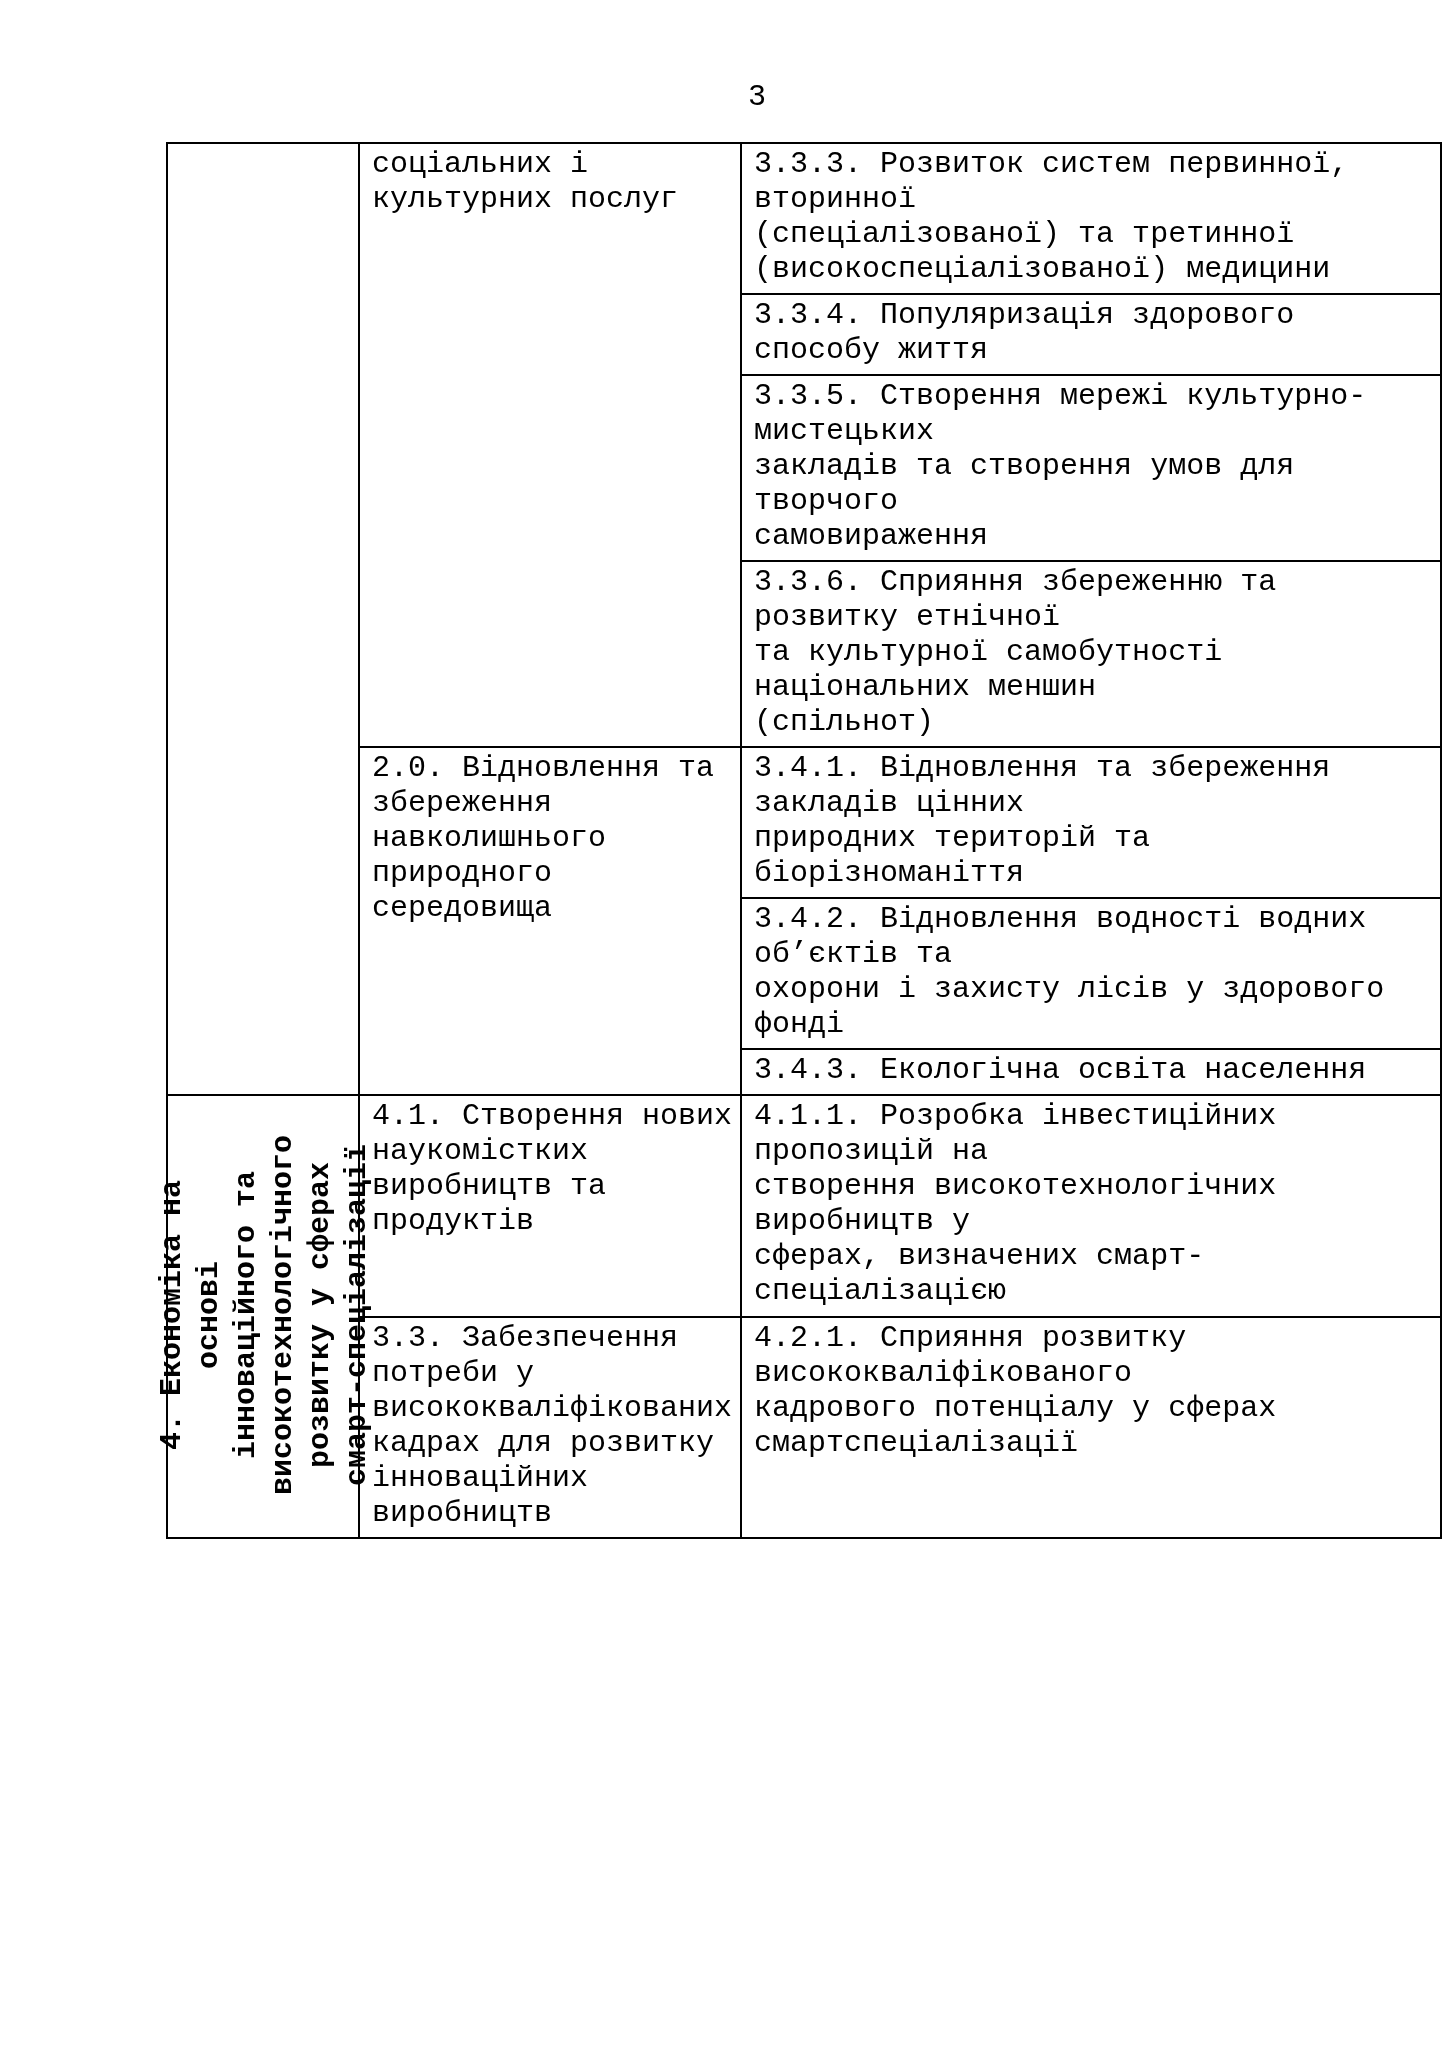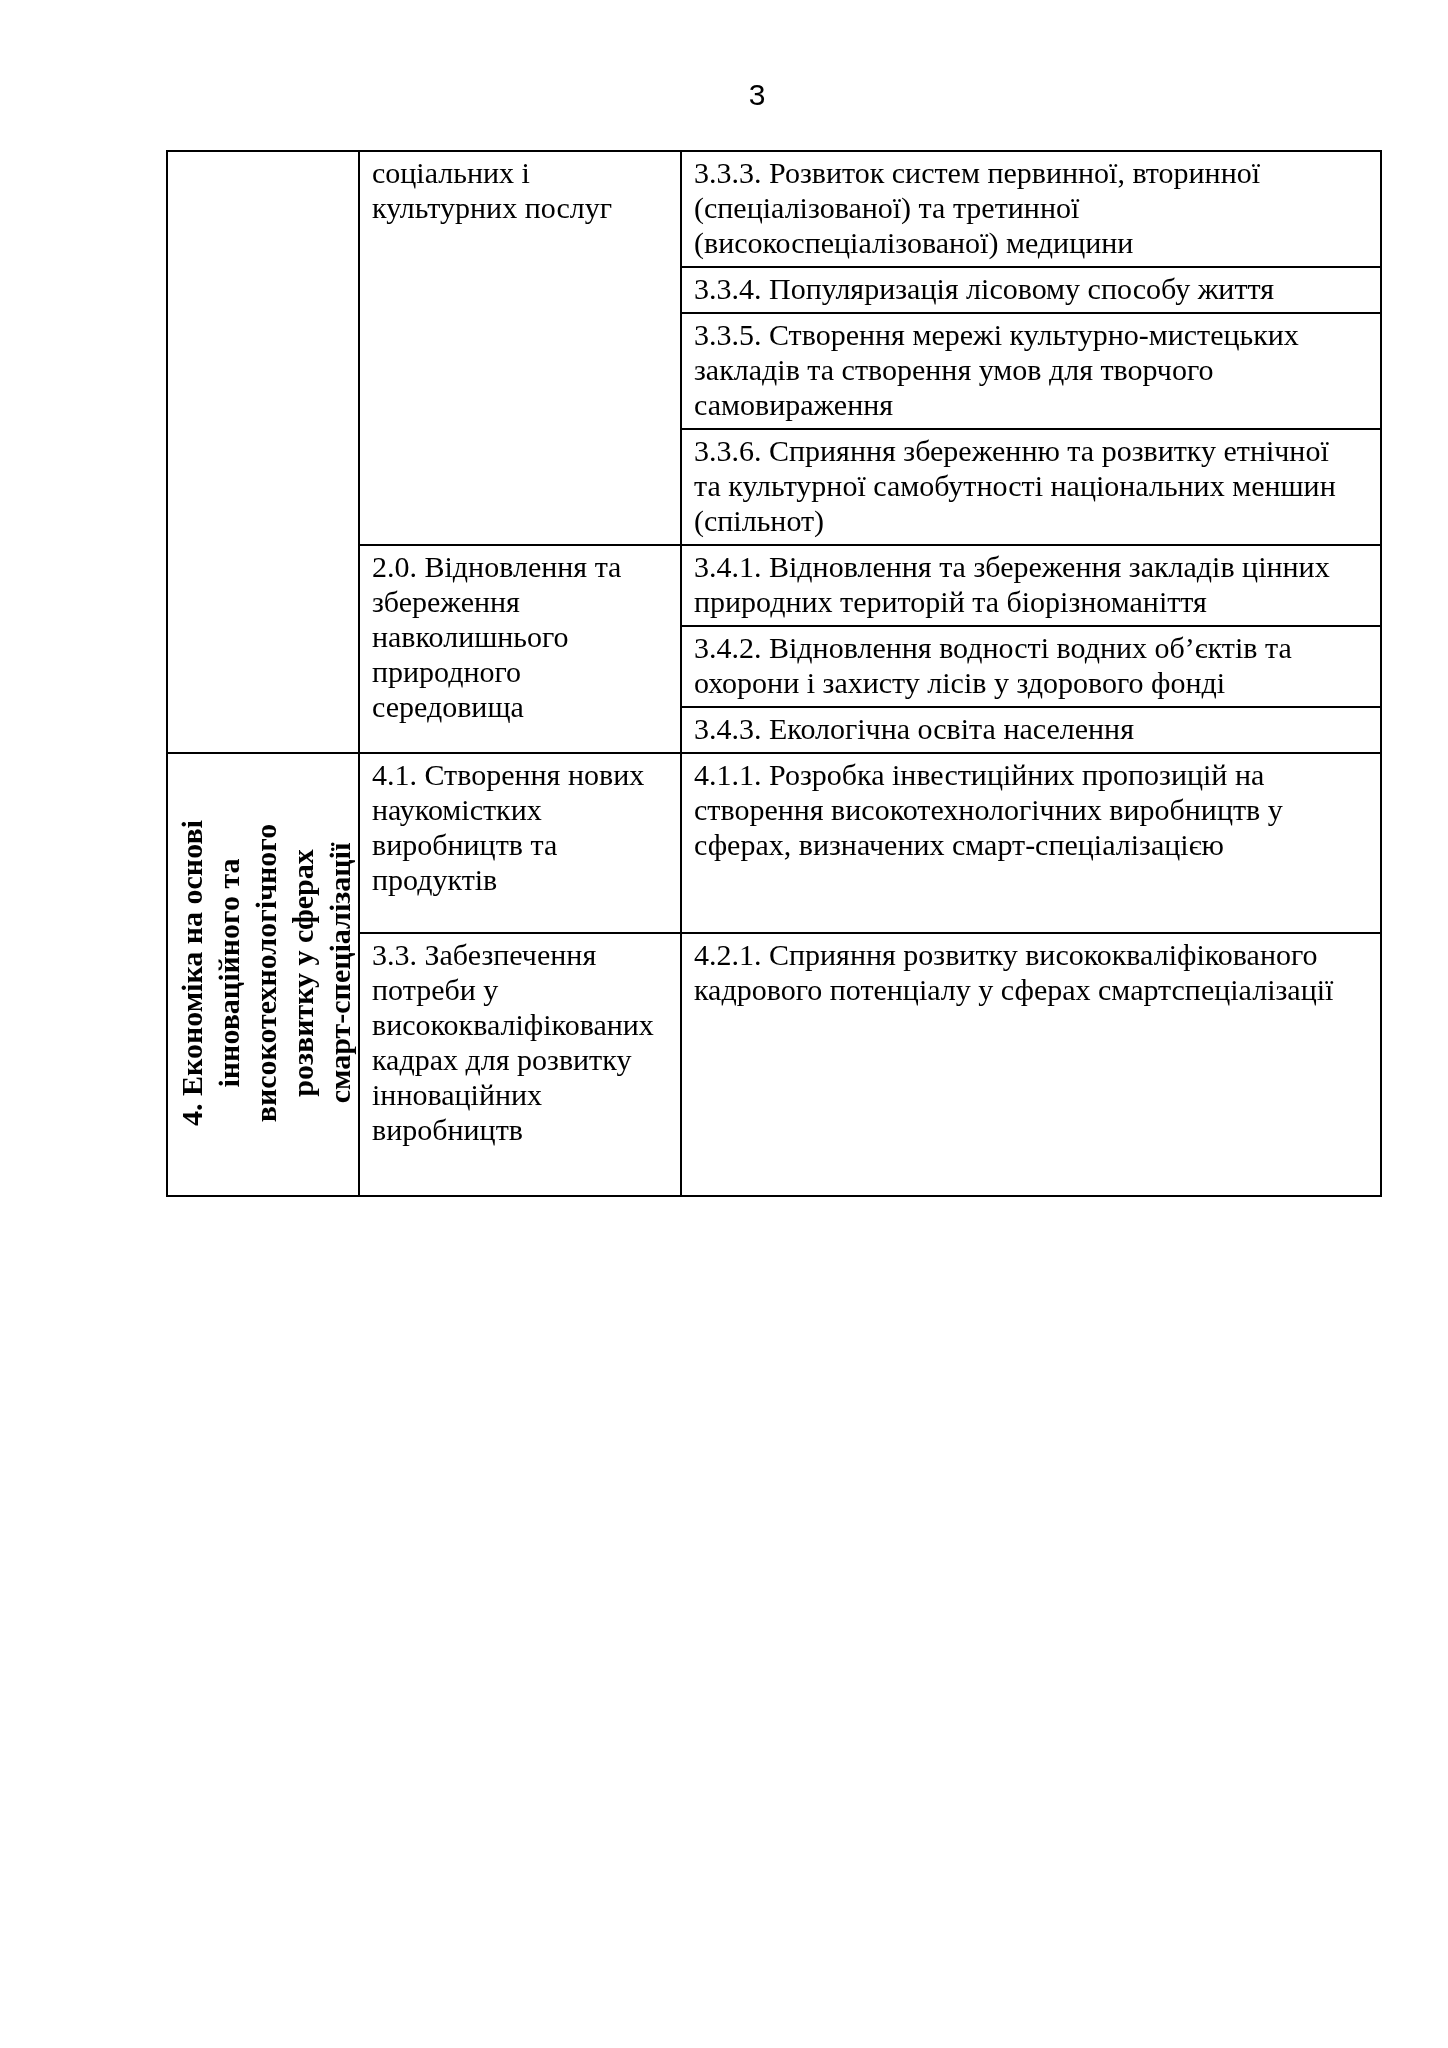--- a/index.html
+++ b/index.html
@@ -13,23 +13,24 @@
   }
   .page-number{
     position:absolute;
     top:78px;left:33px;width:1448px;
     text-align:center;
     font-family:"Liberation Sans","DejaVu Sans",sans-serif;
     font-size:30px;line-height:34px;
   }
   table.doc{
     position:absolute;
-    left:166px;top:150px;
+    left:166px;top:142px;
     border-collapse:collapse;
     table-layout:fixed;
+    font-family:Liberation Mono, monospace;
   }
   col.c1{width:192px;}
   col.c2{width:322px;}
   col.c3{width:700px;}
   table.doc td{
     border:2px solid #000;
     vertical-align:top;
     font-size:30px;
     line-height:35px;
     padding:3px 8px 6px 12px;
@@ -70,21 +71,21 @@
     <tbody>
       <tr>
         <td rowspan="7"></td>
         <td rowspan="4">соціальних і
 культурних послуг</td>
         <td>3.3.3. Розвиток систем первинної, вторинної
 (спеціалізованої) та третинної
 (високоспеціалізованої) медицини</td>
       </tr>
       <tr>
-        <td>3.3.4. Популяризація лісовому способу життя</td>
+        <td>3.3.4. Популяризація здорового способу життя</td>
       </tr>
       <tr>
         <td>3.3.5. Створення мережі культурно-мистецьких
 закладів та створення умов для творчого
 самовираження</td>
       </tr>
       <tr>
         <td>3.3.6. Сприяння збереженню та розвитку етнічної
 та культурної самобутності національних меншин
 (спільнот)</td>

